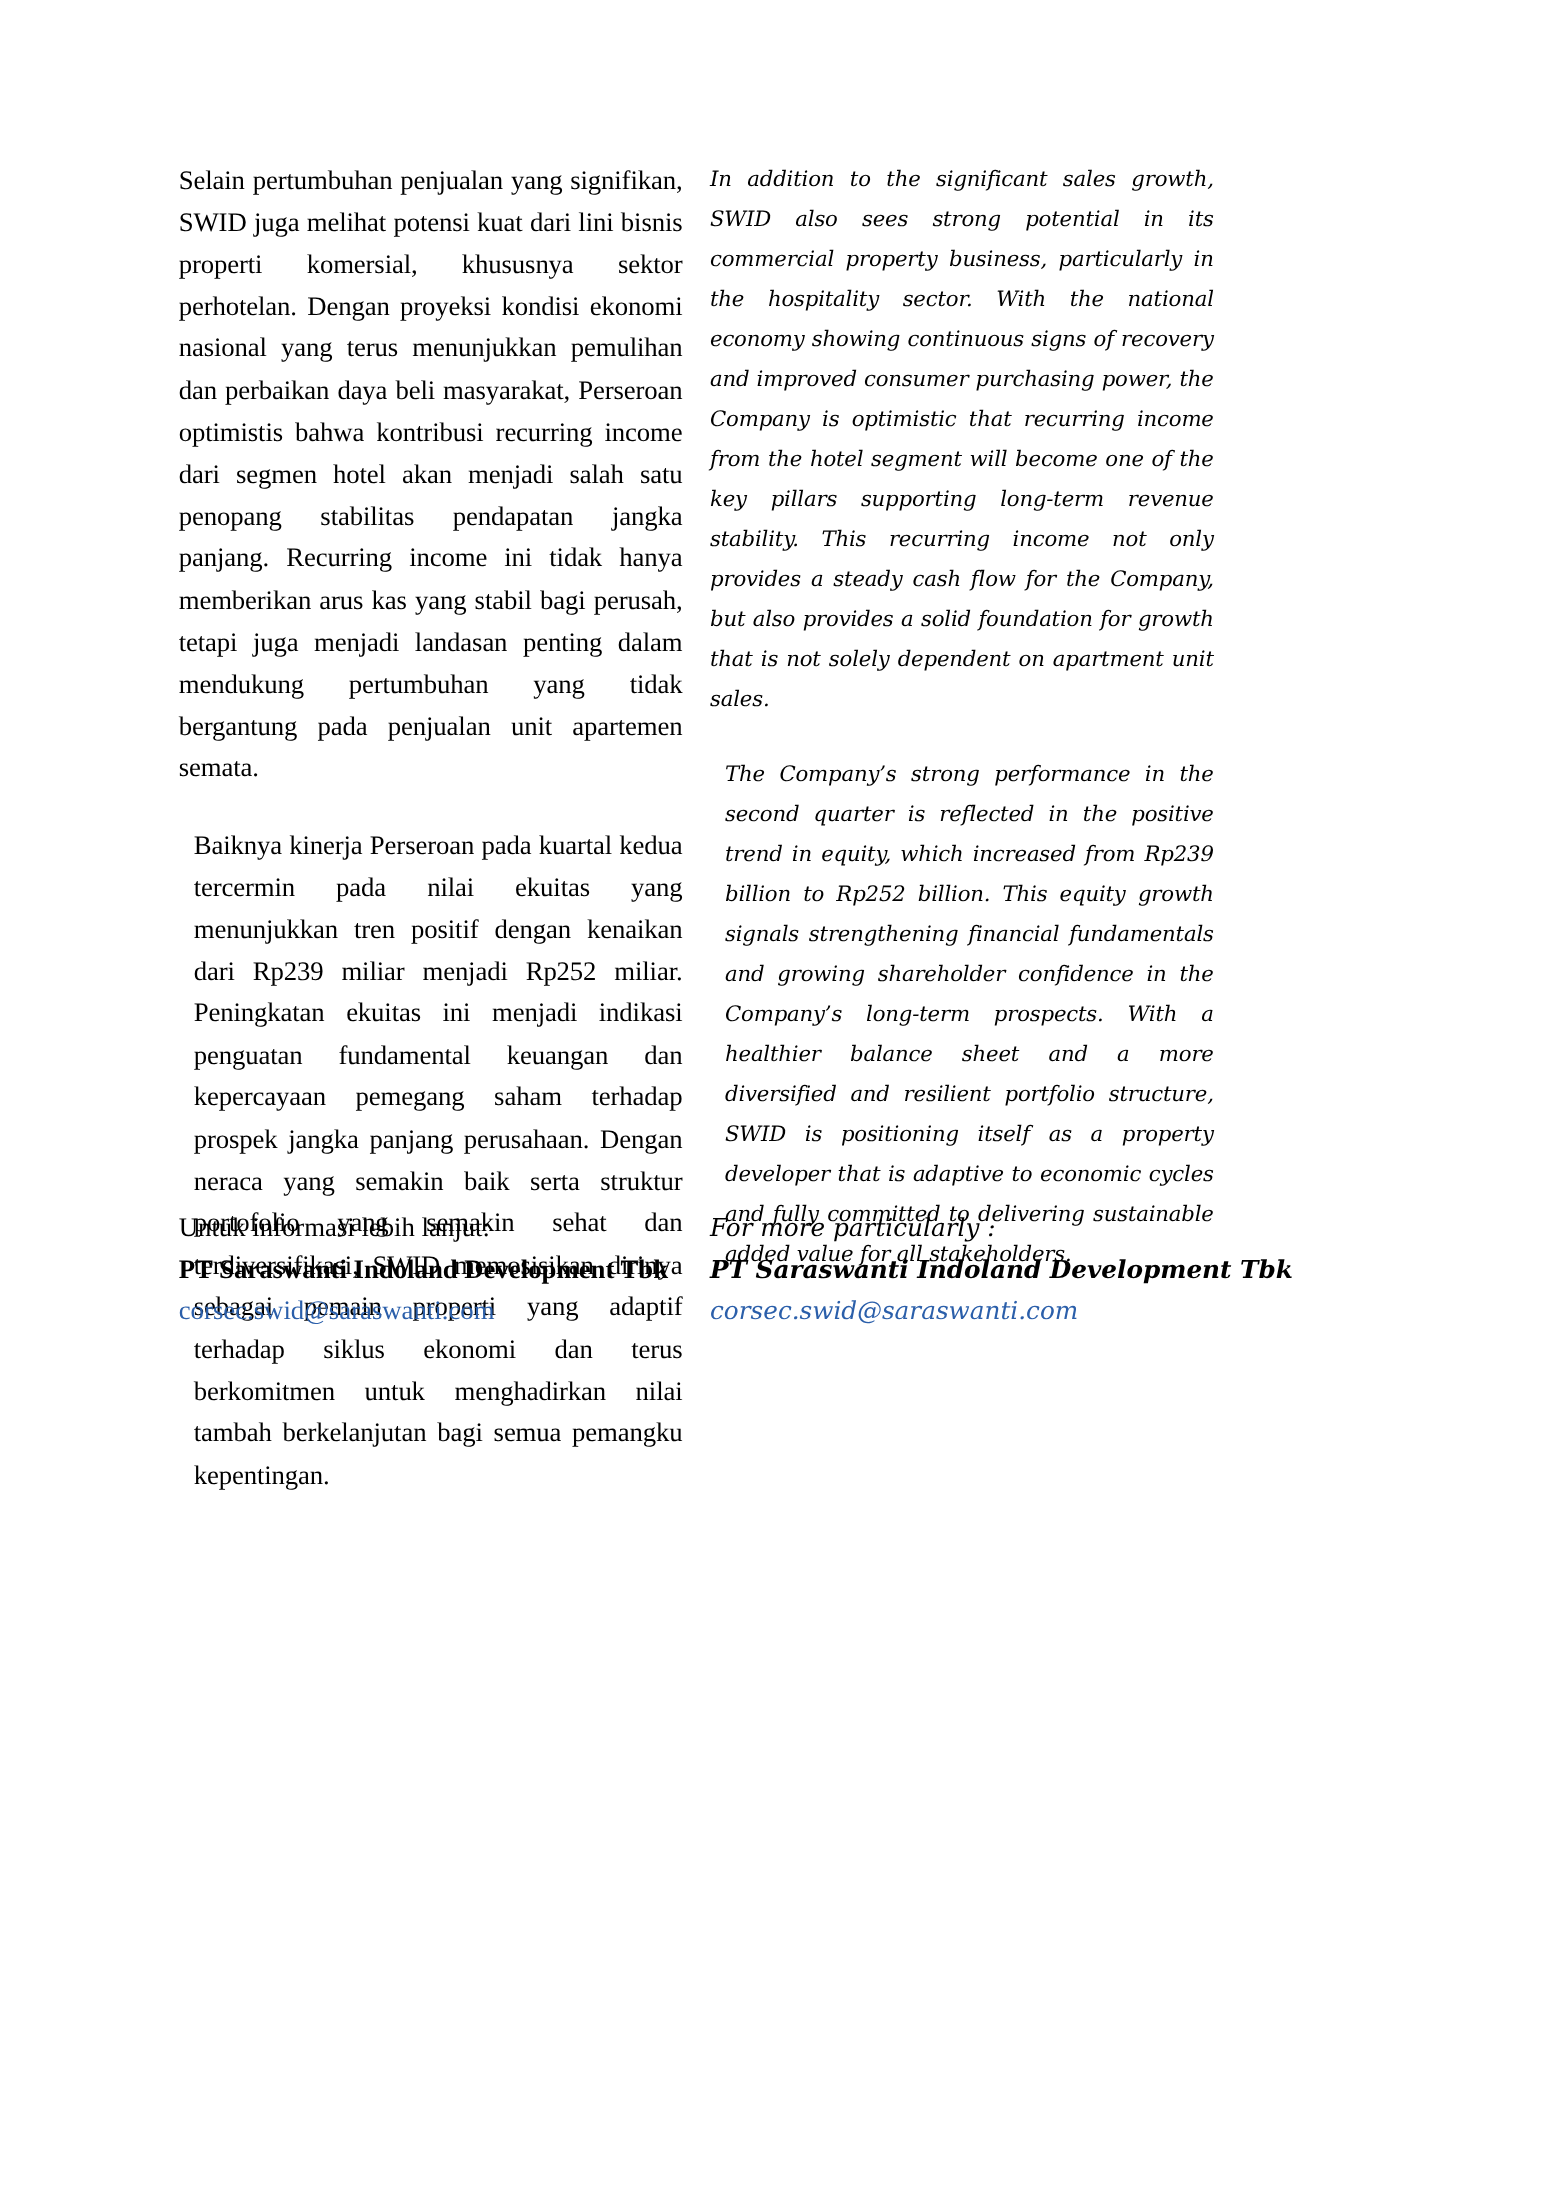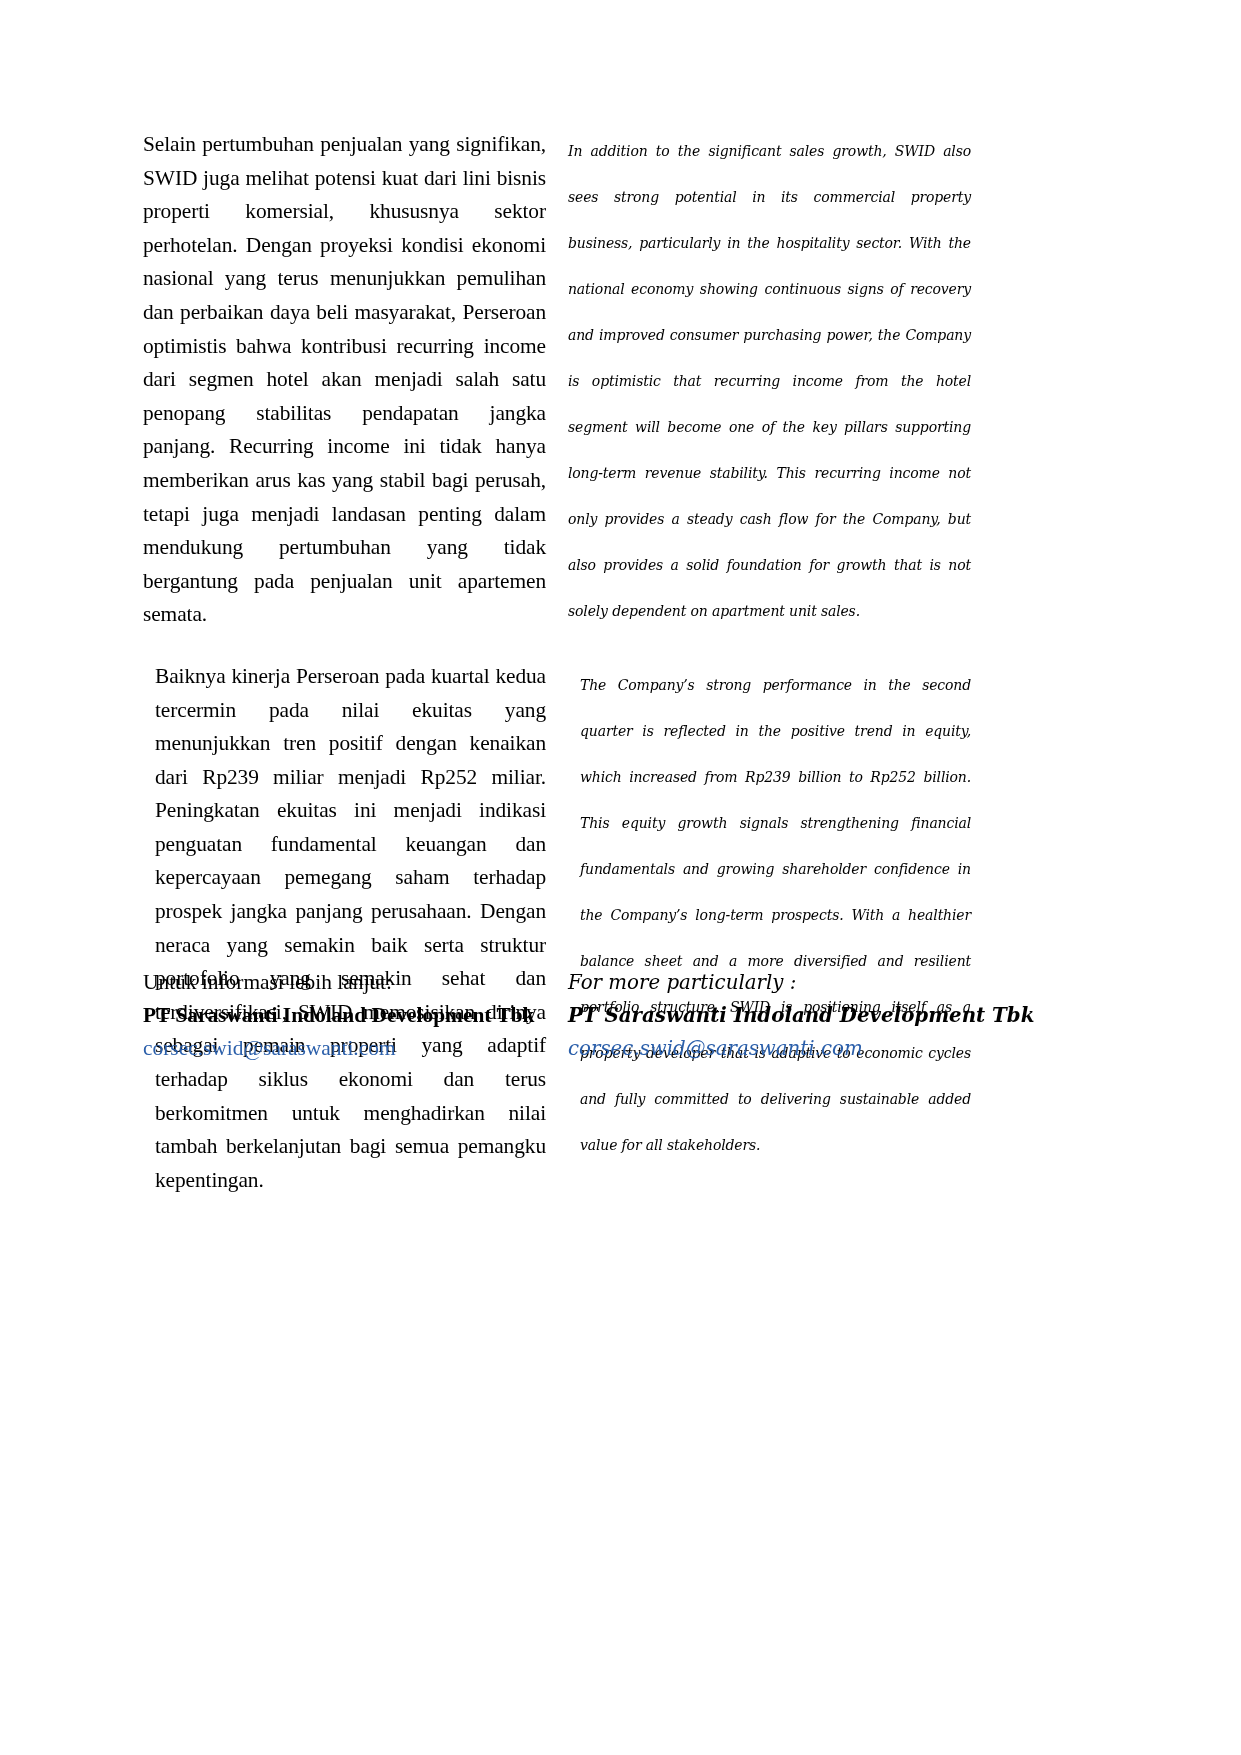--- a/index.html
+++ b/index.html
@@ -45,22 +45,22 @@
     text-justify: inter-word;
     letter-spacing: -0.1px;
     word-spacing: 0px;
     hyphens: none;
   }
   
   .col-en p {
     margin: 0 0 28px 0;
     font-family: "DejaVu Serif", "Liberation Serif", serif;
     font-style: italic;
-    font-size: 14px;
-    line-height: 46px;
+    font-size: 17px;
+    line-height: 32px;
     text-align: justify;
     text-justify: inter-word;
     letter-spacing: -0.15px;
     hyphens: none;
   }
   .col-id p:last-of-type,
   .col-en p:last-of-type {
     margin-bottom: 0;
     margin-left: 12px;
   }

